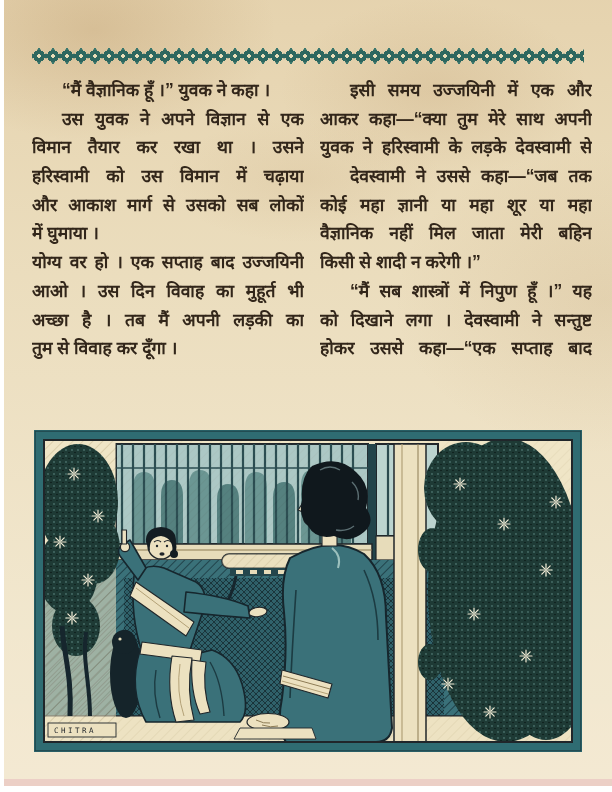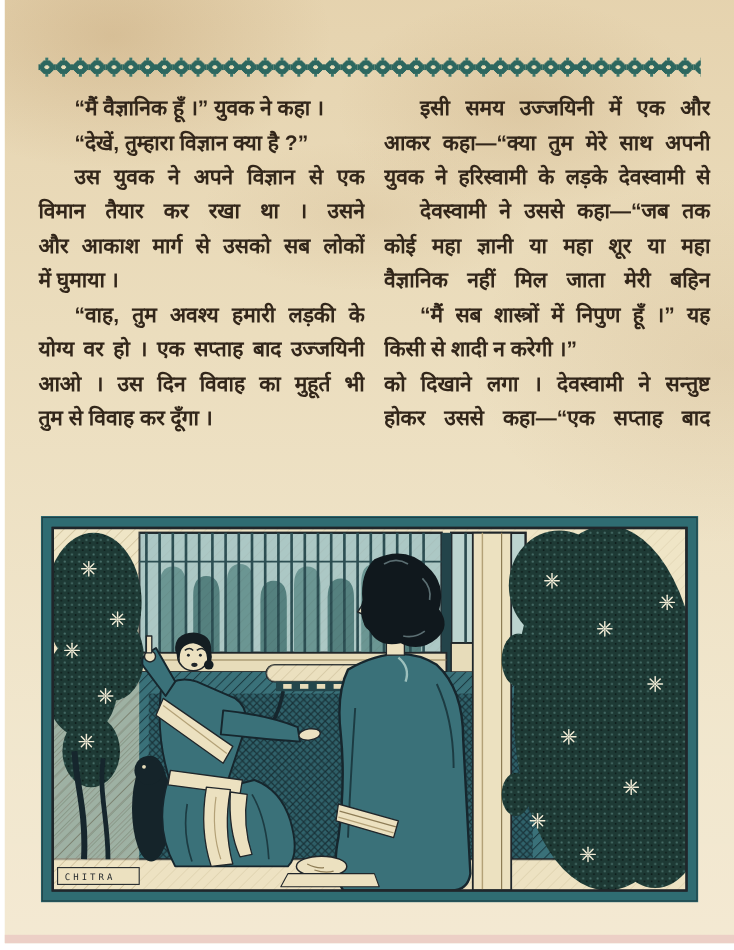--- a/index.html
+++ b/index.html
@@ -41,39 +41,39 @@
 
 <div class="stage">
   <div class="page">
     <div class="paper-grad"></div>
 
     <div class="ornament"></div>
 
     <div class="text-area">
       <div class="col" id="col-left">
           <div class="line first lastline">“मैं वैज्ञानिक हूँ ।” युवक ने कहा ।</div>
-          <div class="line first lastline">“देखें, तुम्हारा विज्ञान क्या है ?”</div>
           <div class="line first">उस युवक ने अपने विज्ञान से एक</div>
           <div class="line">विमान तैयार कर रखा था ।  उसने</div>
+          <div class="line">हरिस्वामी को उस विमान में चढ़ाया</div>
           <div class="line">और आकाश मार्ग से उसको सब लोकों</div>
           <div class="line lastline">में घुमाया ।</div>
-          <div class="line first">“वाह, तुम अवश्य हमारी लड़की के</div>
           <div class="line">योग्य वर हो ।  एक सप्ताह बाद उज्जयिनी</div>
           <div class="line">आओ ।  उस दिन विवाह का मुहूर्त भी</div>
+          <div class="line">अच्छा है ।  तब मैं अपनी लड़की का</div>
           <div class="line lastline">तुम से विवाह कर दूँगा ।</div>
         </div>
       <div class="col" id="col-right">
           <div class="line first">इसी समय उज्जयिनी में एक और ब्राह्मण</div>
           <div class="line">आकर कहा—“क्या तुम मेरे साथ अपनी</div>
           <div class="line">युवक ने हरिस्वामी के लड़के देवस्वामी से</div>
           <div class="line first">देवस्वामी ने उससे कहा—“जब तक</div>
           <div class="line">कोई महा ज्ञानी या महा शूर या महा</div>
           <div class="line">वैज्ञानिक नहीं मिल जाता मेरी बहिन</div>
+          <div class="line lastline">किसी से शादी न करेगी ।”</div>
           <div class="line first">“मैं सब शास्त्रों में निपुण हूँ ।”  यह</div>
-          <div class="line lastline">किसी से शादी न करेगी ।”</div>
           <div class="line">को दिखाने लगा ।  देवस्वामी ने सन्तुष्ट</div>
           <div class="line">होकर उससे कहा—“एक सप्ताह बाद</div>
         </div>
     </div>
 
     <div class="illustration">
       <svg width="548" height="322" viewBox="0 0 548 322" xmlns="http://www.w3.org/2000/svg">
         <defs>
           <clipPath id="artClip">
               <rect x="10" y="10" width="528" height="302"></rect>

